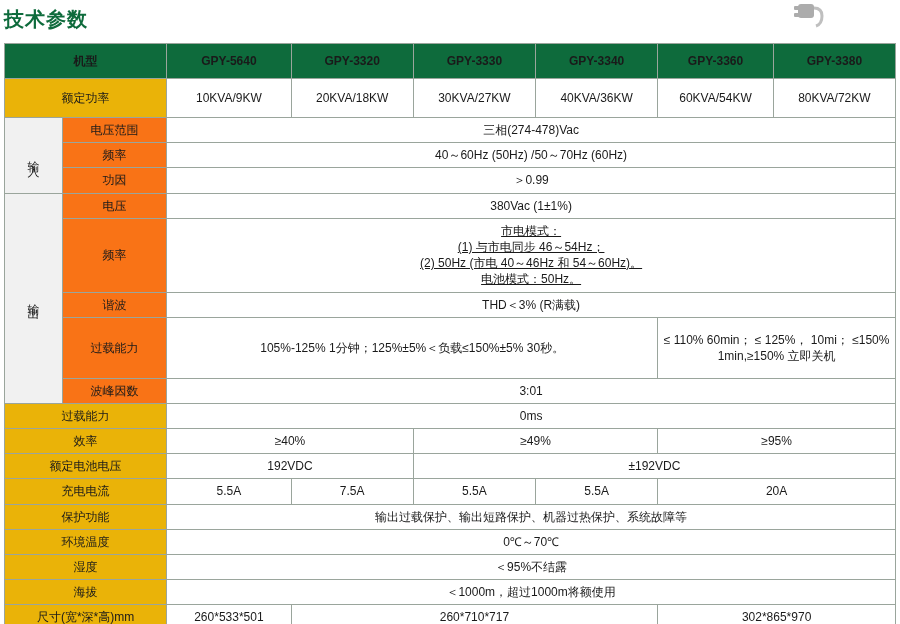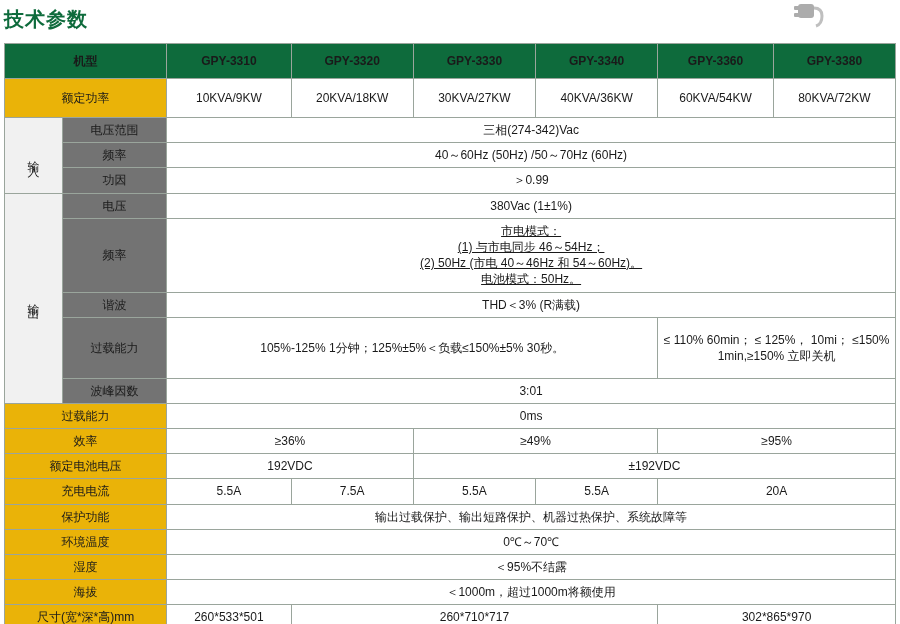--- a/index.html
+++ b/index.html
@@ -63,21 +63,21 @@
     background: #eab308;
     font-size: 12px;
   }
   td.sidelabel {
     background: #f1f1f1;
     font-size: 12px;
     letter-spacing: 6px;
     padding-left: 6px;
   }
   td.sublabel {
-    background: #737373;
+    background: #f97316;
     font-size: 12px;
   }
   td.left {
     text-align: left;
     padding-left: 6px;
   }
   .freq-cell {
     text-align: left;
     padding: 3px 6px;
     line-height: 1.55;
@@ -117,21 +117,21 @@
       <col style="width:110px">
       <col style="width:110px">
       <col style="width:110px">
       <col style="width:104px">
       <col style="width:110px">
     </colgroup>
 
     <thead>
       <tr>
         <th colspan="2">机型</th>
-        <th>GPY-3310</th>
+        <th>GPY-5640</th>
         <th>GPY-3320</th>
         <th>GPY-3330</th>
         <th>GPY-3340</th>
         <th>GPY-3360</th>
         <th>GPY-3380</th>
       </tr>
     </thead>
 
     <tbody>
 
@@ -143,21 +143,21 @@
         <td>40KVA/36KW</td>
         <td>60KVA/54KW</td>
         <td>80KVA/72KW</td>
       </tr>
 
       <tr>
         <td class="sidelabel" rowspan="3">
           <span class="vertical-text">输入</span>
         </td>
         <td class="sublabel">电压范围</td>
-        <td colspan="6">三相(274-342)Vac</td>
+        <td colspan="6">三相(274-478)Vac</td>
       </tr>
       <tr>
         <td class="sublabel">频率</td>
         <td colspan="6">40～60Hz (50Hz) /50～70Hz (60Hz)</td>
       </tr>
       <tr>
         <td class="sublabel">功因</td>
         <td colspan="6">＞0.99</td>
       </tr>
 
@@ -195,21 +195,21 @@
         <td colspan="6">3:01</td>
       </tr>
 
       <tr>
         <td class="rowlabel" colspan="2">过载能力</td>
         <td colspan="6">0ms</td>
       </tr>
 
       <tr>
         <td class="rowlabel" colspan="2">效率</td>
-        <td colspan="2">≥36%</td>
+        <td colspan="2">≥40%</td>
         <td colspan="2">≥49%</td>
         <td colspan="2">≥95%</td>
       </tr>
 
       <tr>
         <td class="rowlabel" colspan="2">额定电池电压</td>
         <td colspan="2">192VDC</td>
         <td colspan="4">±192VDC</td>
       </tr>
 

